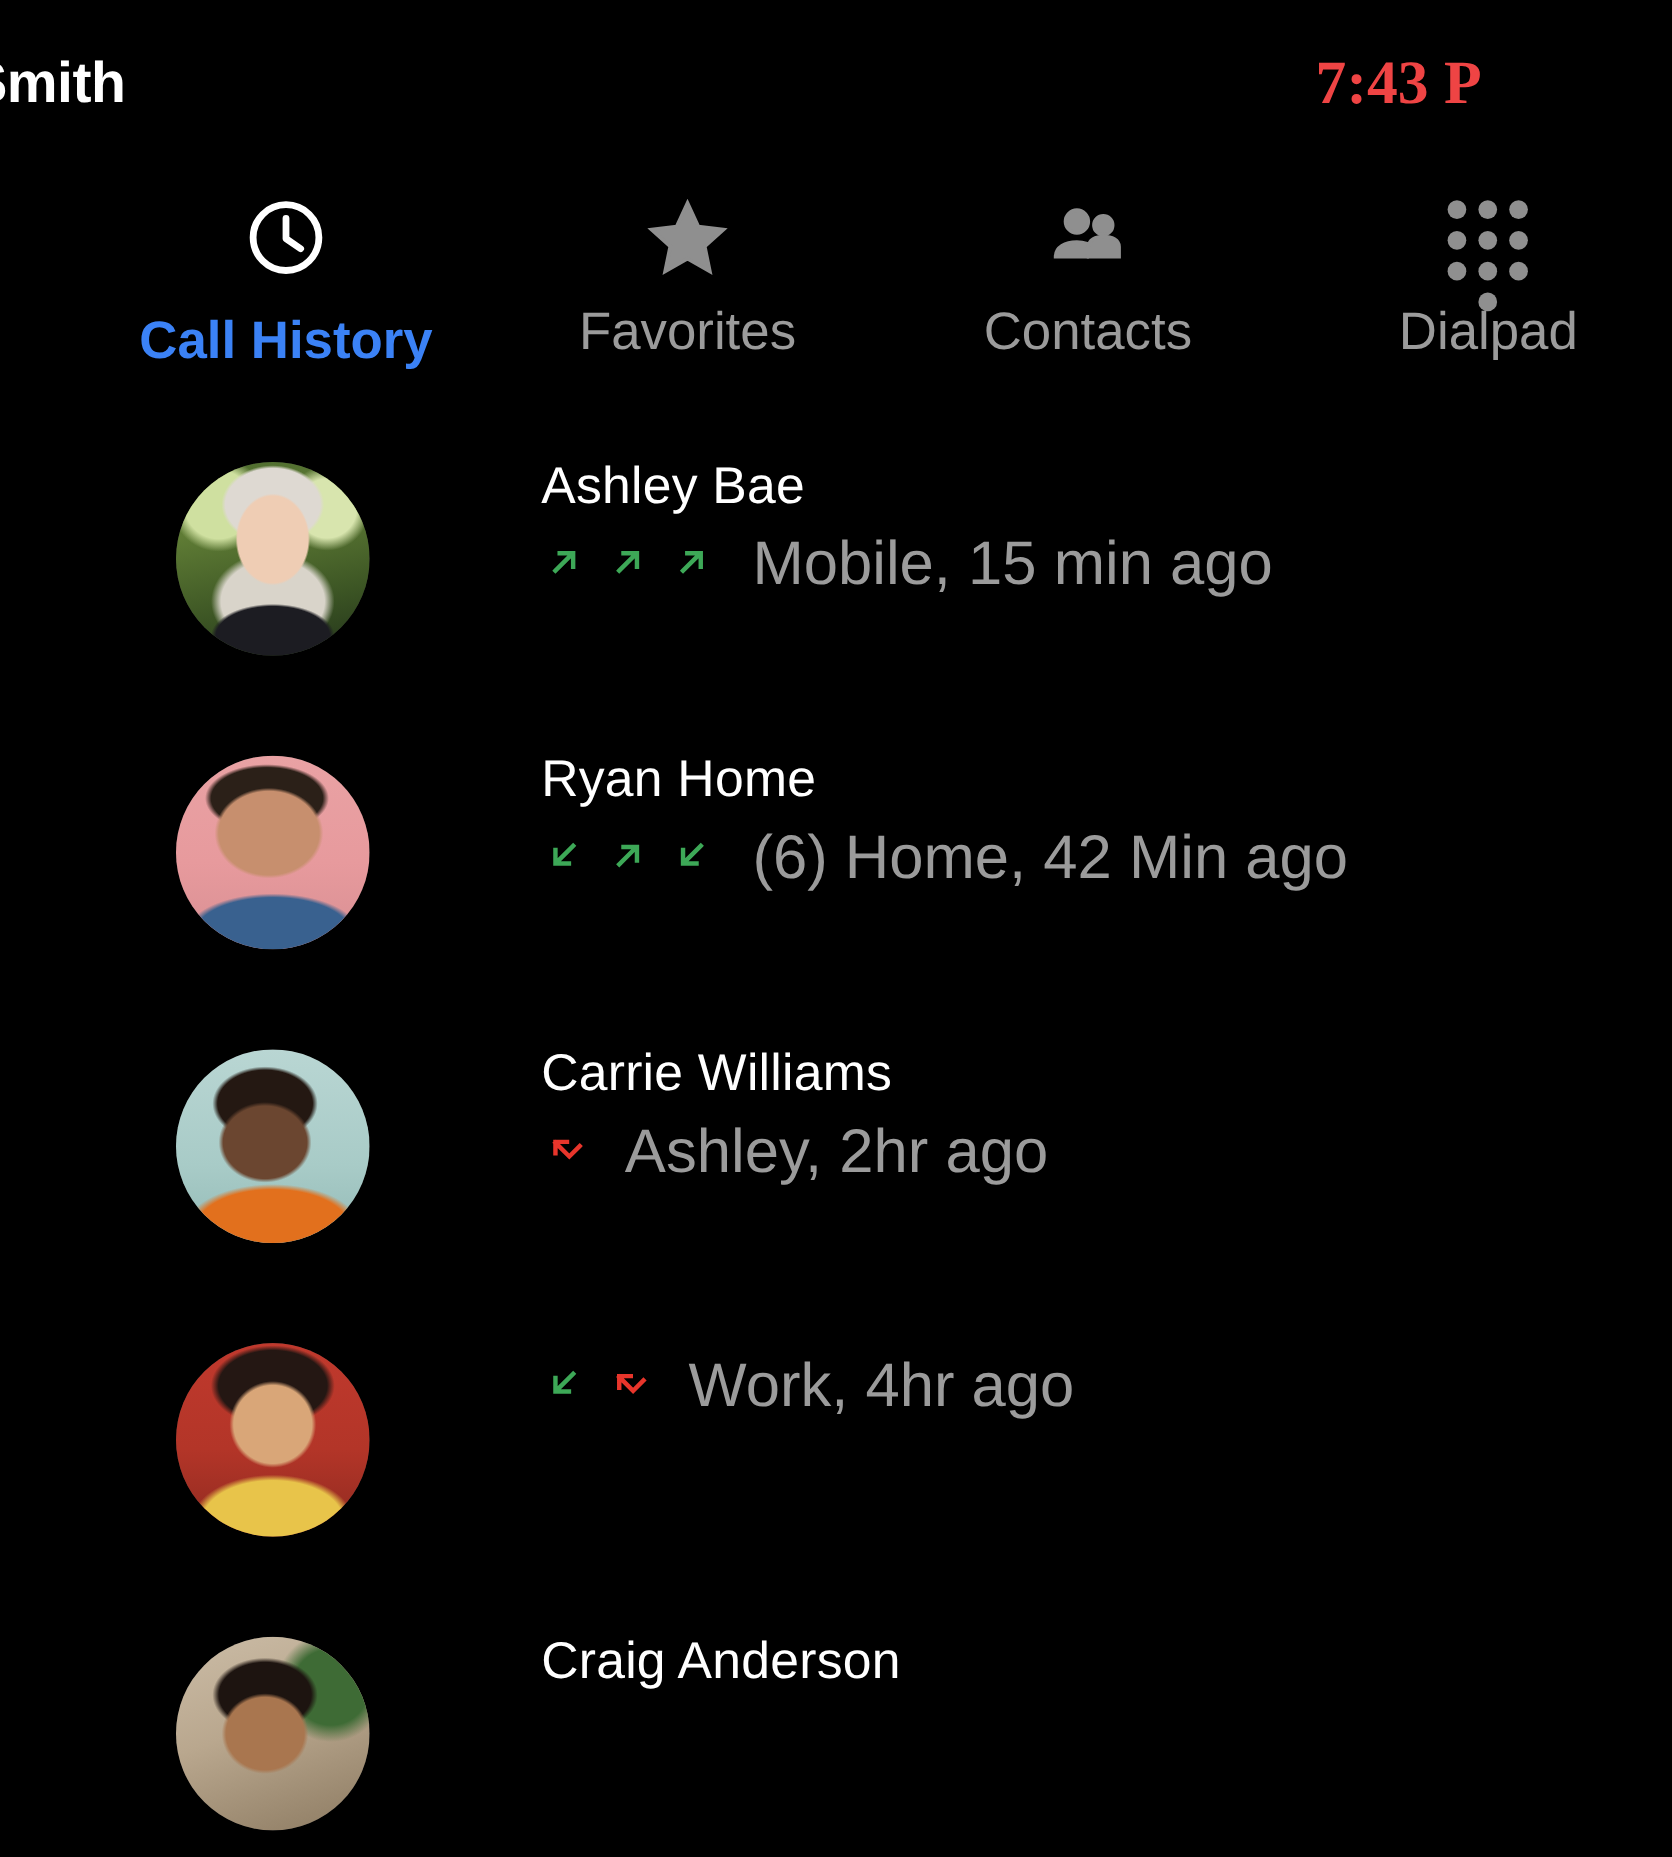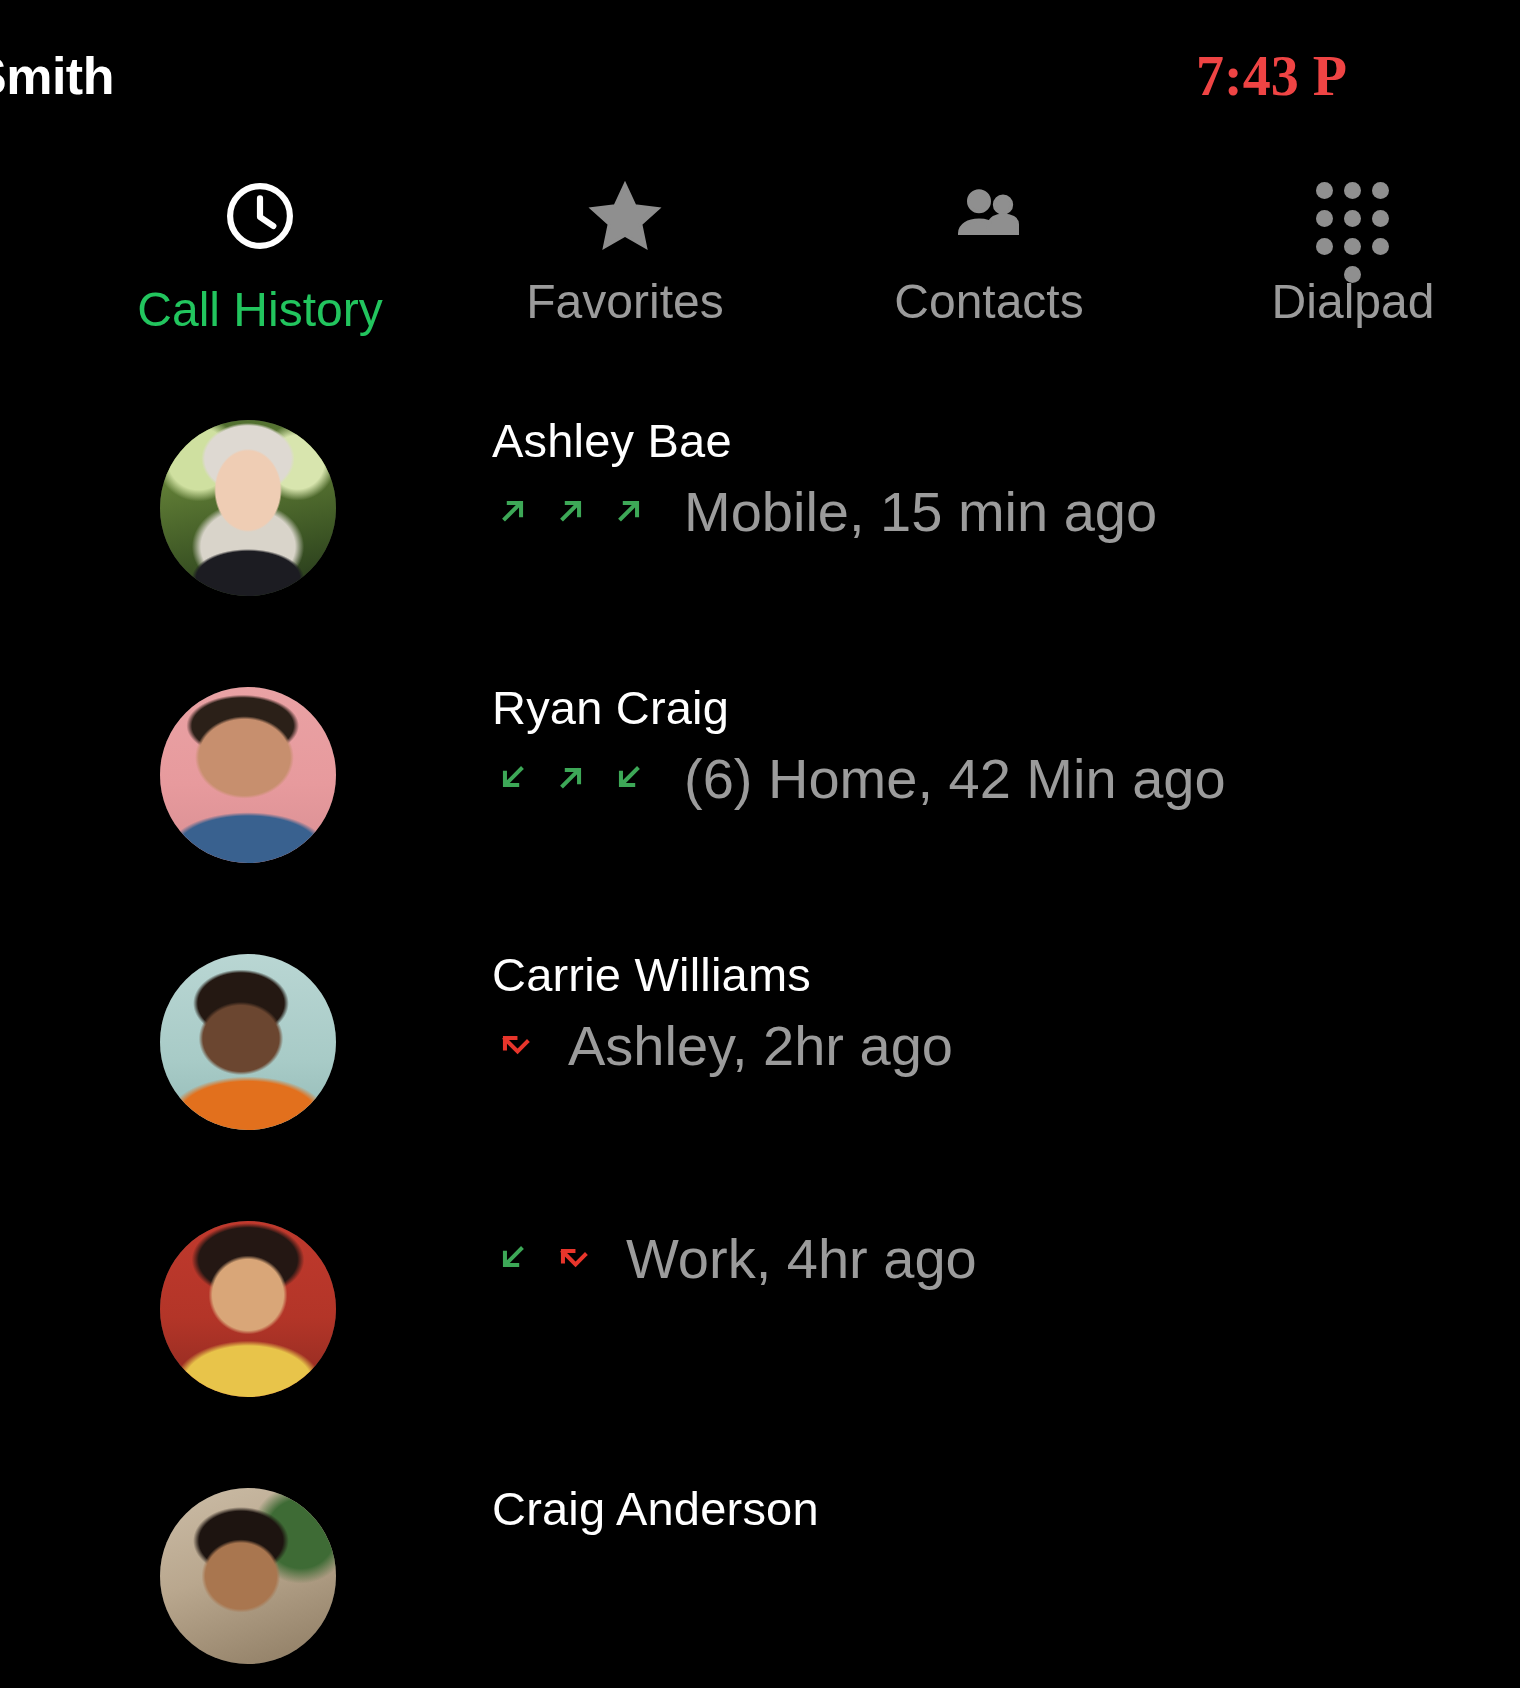--- a/index.html
+++ b/index.html
@@ -62,21 +62,21 @@
     height:84px; width:84px;
     display:flex; align-items:center; justify-content:center;
     margin-top:4px;
   }
   .tab-label {
     margin-top:20px;
     font-size:48px;
     line-height:1;
     white-space:nowrap;
   }
-  .tab.active .tab-label { color:#22c55e; font-weight:400;margin-top:28px; }
+  .tab.active .tab-label { color:#3b82f6; font-weight:700;margin-top:28px; }
   .tab.inactive .tab-label { color:#9b9b9b; font-weight:400; }
   .tab.active svg { fill:#ffffff; stroke:#ffffff; }
   .tab.inactive svg { fill:#8f8f8f; stroke:#8f8f8f; }
 
   
   .dialpad-grid {
     position:relative; width:74px; height:84px;
   }
   .dialpad-grid span {
     position:absolute;
@@ -267,21 +267,21 @@
           <span class="sub-text">Mobile, 15 min ago</span>
         </div>
       </div>
     </div>
 
     <div class="call-row">
       <div class="avatar">
         <div class="ph av-ryan"></div>
       </div>
       <div class="row-text">
-        <div class="row-name">Ryan Craig</div>
+        <div class="row-name">Ryan Home</div>
         <div class="row-sub">
           <span class="arrows">
             <svg width="42" height="42" viewBox="0 0 24 24">
               <path d="M16.6 7.4 L8.0 16.0 M14.4 16.6 H7.4 V9.6" fill="none" stroke="#3da857" stroke-width="2.3" stroke-linecap="square" stroke-linejoin="miter"></path>
             </svg>
             <svg width="42" height="42" viewBox="0 0 24 24">
               <path d="M7.4 17.0 L16.0 8.4 M9.6 8.0 H16.6 V15.0" fill="none" stroke="#3da857" stroke-width="2.3" stroke-linecap="square" stroke-linejoin="miter"></path>
             </svg>
             <svg width="42" height="42" viewBox="0 0 24 24">
               <path d="M16.6 7.4 L8.0 16.0 M14.4 16.6 H7.4 V9.6" fill="none" stroke="#3da857" stroke-width="2.3" stroke-linecap="square" stroke-linejoin="miter"></path>

